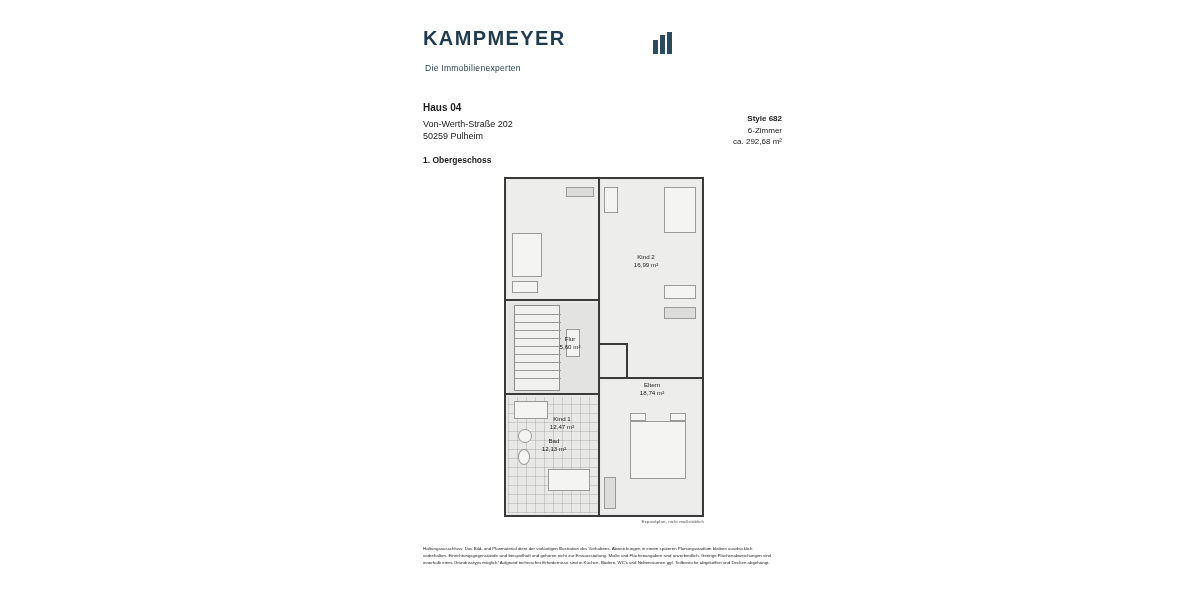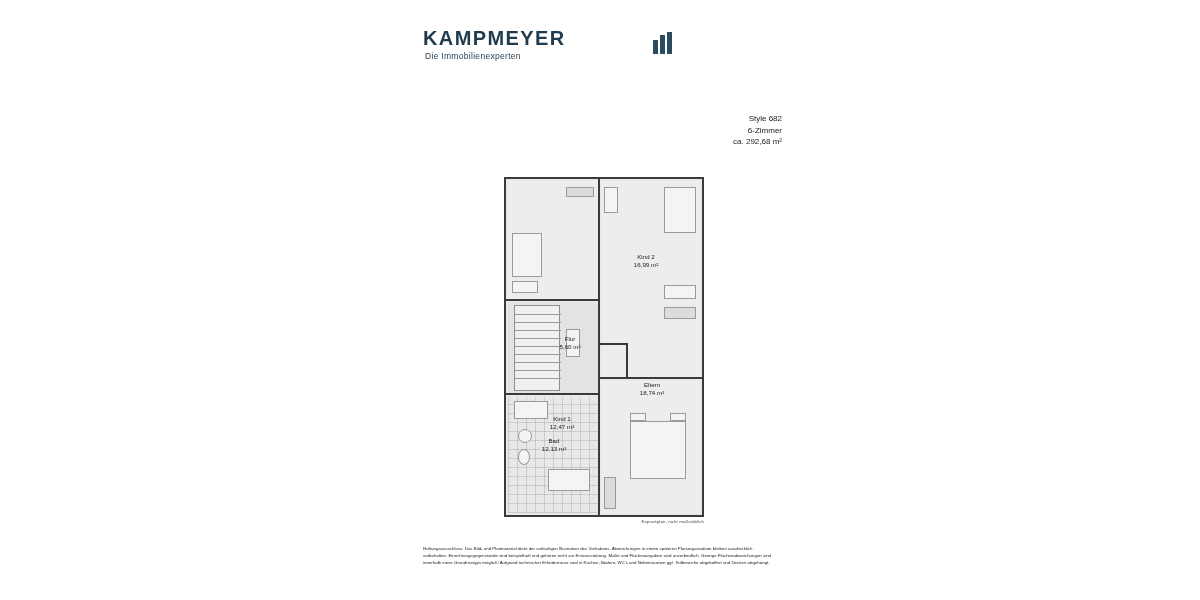--- a/index.html
+++ b/index.html
@@ -34,21 +34,21 @@
     font-weight: bold;
     font-size: 20px;
     letter-spacing: 1.4px;
     color: #1f3b4d;
     line-height: 1;
   }
   .logo-kampmeyer .tagline {
     font-size: 8.5px;
     color: #1f3b4d;
     letter-spacing: 0.3px;
-    margin-top: 3px;
+    margin-top: 15px;
     margin-left: 2px;
   }
 
   .logo-terra {
     position: absolute;
     left: 653px;
     top: 32px;
     display: flex;
     align-items: flex-start;
   }
@@ -101,21 +101,21 @@
   }
   .title-right {
     position: absolute;
     right: 418px;
     top: 113px;
     text-align: right;
     font-size: 8px;
     line-height: 1.45;
   }
   .title-right .style {
-    font-weight: normal;
+    font-weight: bold;
   }
 
   
   .plan {
     position: absolute;
     left: 504px;
     top: 177px;
     width: 200px;
     height: 340px;
     background: #ffffff;
@@ -213,20 +213,26 @@
   </div>
 
   <div class="logo-terra">
     <div class="bars">
         <i></i>
         <i></i>
         <i></i>
       </div>
   </div>
 
+  <div class="title-left">
+    <div class="house">Haus 04</div>
+    <div>Von-Werth-Straße 202</div>
+    <div>50259 Pulheim</div>
+    <div class="floor">1. Obergeschoss</div>
+  </div>
 
   <div class="title-right">
     <div class="style">Style 682</div>
     <div>6-Zimmer</div>
     <div>ca. 292,68 m²</div>
   </div>
 
   <div class="plan">
     <div class="outer"></div>
 

